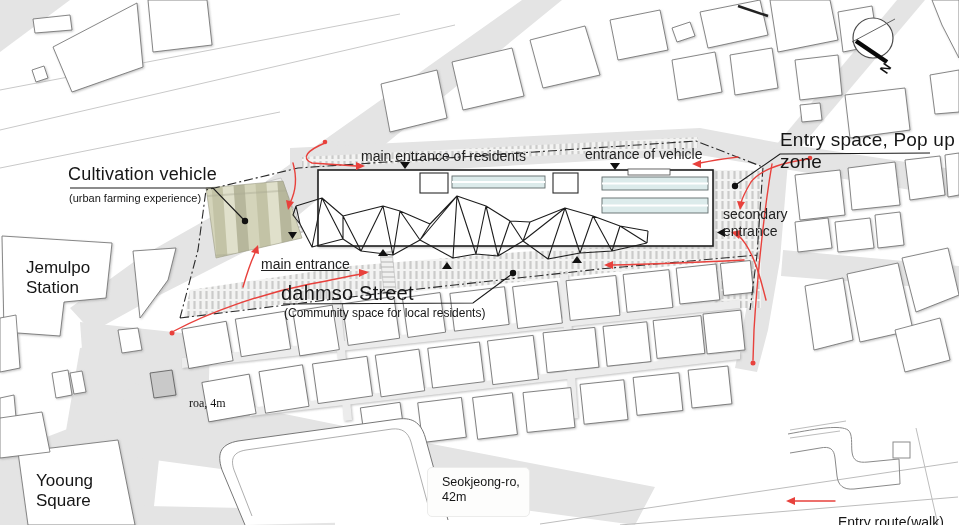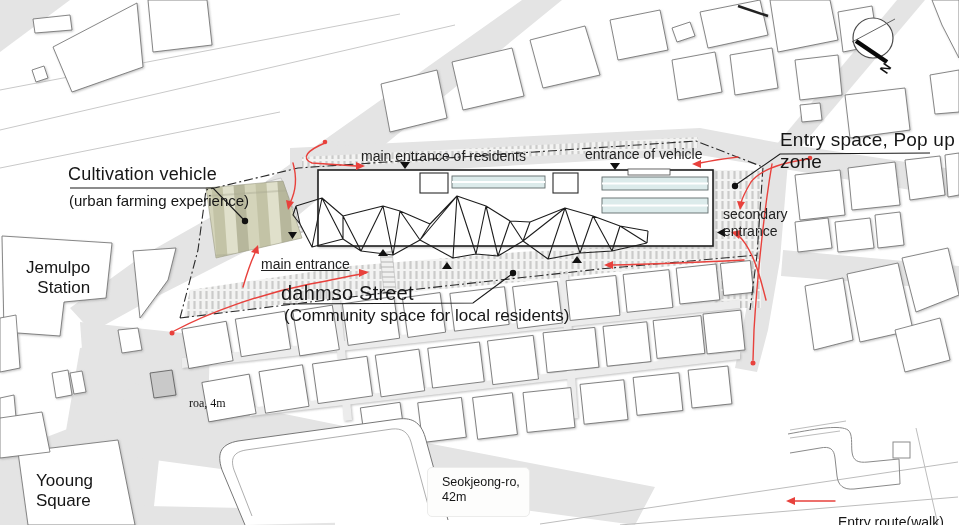--- a/index.html
+++ b/index.html
@@ -2,21 +2,21 @@
 <html style="--accent: #e8413c; --road: #e4e4e4; --skylight: #dcebeb; --garden1: #b7b79c; --garden2: #d4d4ba; --garden3: #c3c3a6; --garden4: #e0e0cb;"><head>
 <meta charset="utf-8">
 <style>
   html,body{margin:0;padding:0;background:#fff;}
   #plan{position:relative;width:959px;height:525px;overflow:hidden;background:#fff;
         font-family:"Liberation Sans","DejaVu Sans",sans-serif;color:#161616;}
   #map{position:absolute;left:0;top:0;}
   .lbl{position:absolute;white-space:pre-line;line-height:1.18;color:#161616;}
   .big{font-size:18px;font-weight:500;letter-spacing:.2px;}
   .mid{font-size:17px;font-weight:500;}
-  .sub{font-size:15px;font-weight:400;}
+  .sub{font-size:11px;font-weight:400;}
   .tiny{font-size:14px;font-weight:400;color:#222;}
   .road-lbl{font-size:12px;}
   .legend-lbl{font-size:14px;margin-top:22px;}
   .seok-box{position:absolute;left:427px;top:467px;width:101px;height:48px;background:#fdfdfc;
             border-radius:5px;border:1px solid #ececeb;}
   .seok-box .lbl{left:14px;top:7px;font-size:12.5px;}
   .rd{fill:var(--road,#e4e4e4);}
   .rail{stroke:#c9c9c9;stroke-width:1;fill:none;}
   .curb{stroke:#bdbdbd;stroke-width:1;fill:none;}
   .bld{fill:#ffffff;stroke:#6b6b6b;stroke-width:0.8;}
@@ -267,23 +267,23 @@
     <text class="compass-n" x="880" y="74" transform="rotate(-55 884 68)">N</text>
   </g>
 </svg>
 
   <div class="lbl big" style="left:68px;top:164px;">Cultivation vehicle</div>
   <div class="lbl sub" style="left:69px;top:192px;">(urban farming experience)</div>
 
   <div class="lbl big" style="left:281px;top:282px;font-size:20px;">dahmso Street</div>
 
   <div class="lbl big" style="left:780px;top:129px;font-size:19px;">Entry space, Pop up zone</div>
-  <div class="lbl sub" style="left:284px;top:306px;font-size:17px;">(Community space for local residents)</div>
-
-  <div class="lbl mid" style="left:26px;top:258px;text-align:right;">Jemulpo
+  <div class="lbl sub" style="left:284px;top:306px;font-size:12px;">(Community space for local residents)</div>
+
+  <div class="lbl mid" style="left:26px;top:258px;">Jemulpo
 Station</div>
   <div class="lbl mid" style="left:36px;top:471px;width:66px;text-align:left;">Yooung
 Square</div>
 
   <div class="lbl tiny" style="left:361px;top:148px;">main entrance of residents</div>
   <div class="lbl tiny" style="left:585px;top:146px;">entrance of vehicle</div>
   <div class="lbl tiny" style="left:723px;top:206px;">secondary
 entrance</div>
   <div class="lbl tiny" style="left:261px;top:256px;text-decoration:underline;">main entrance</div>
 

